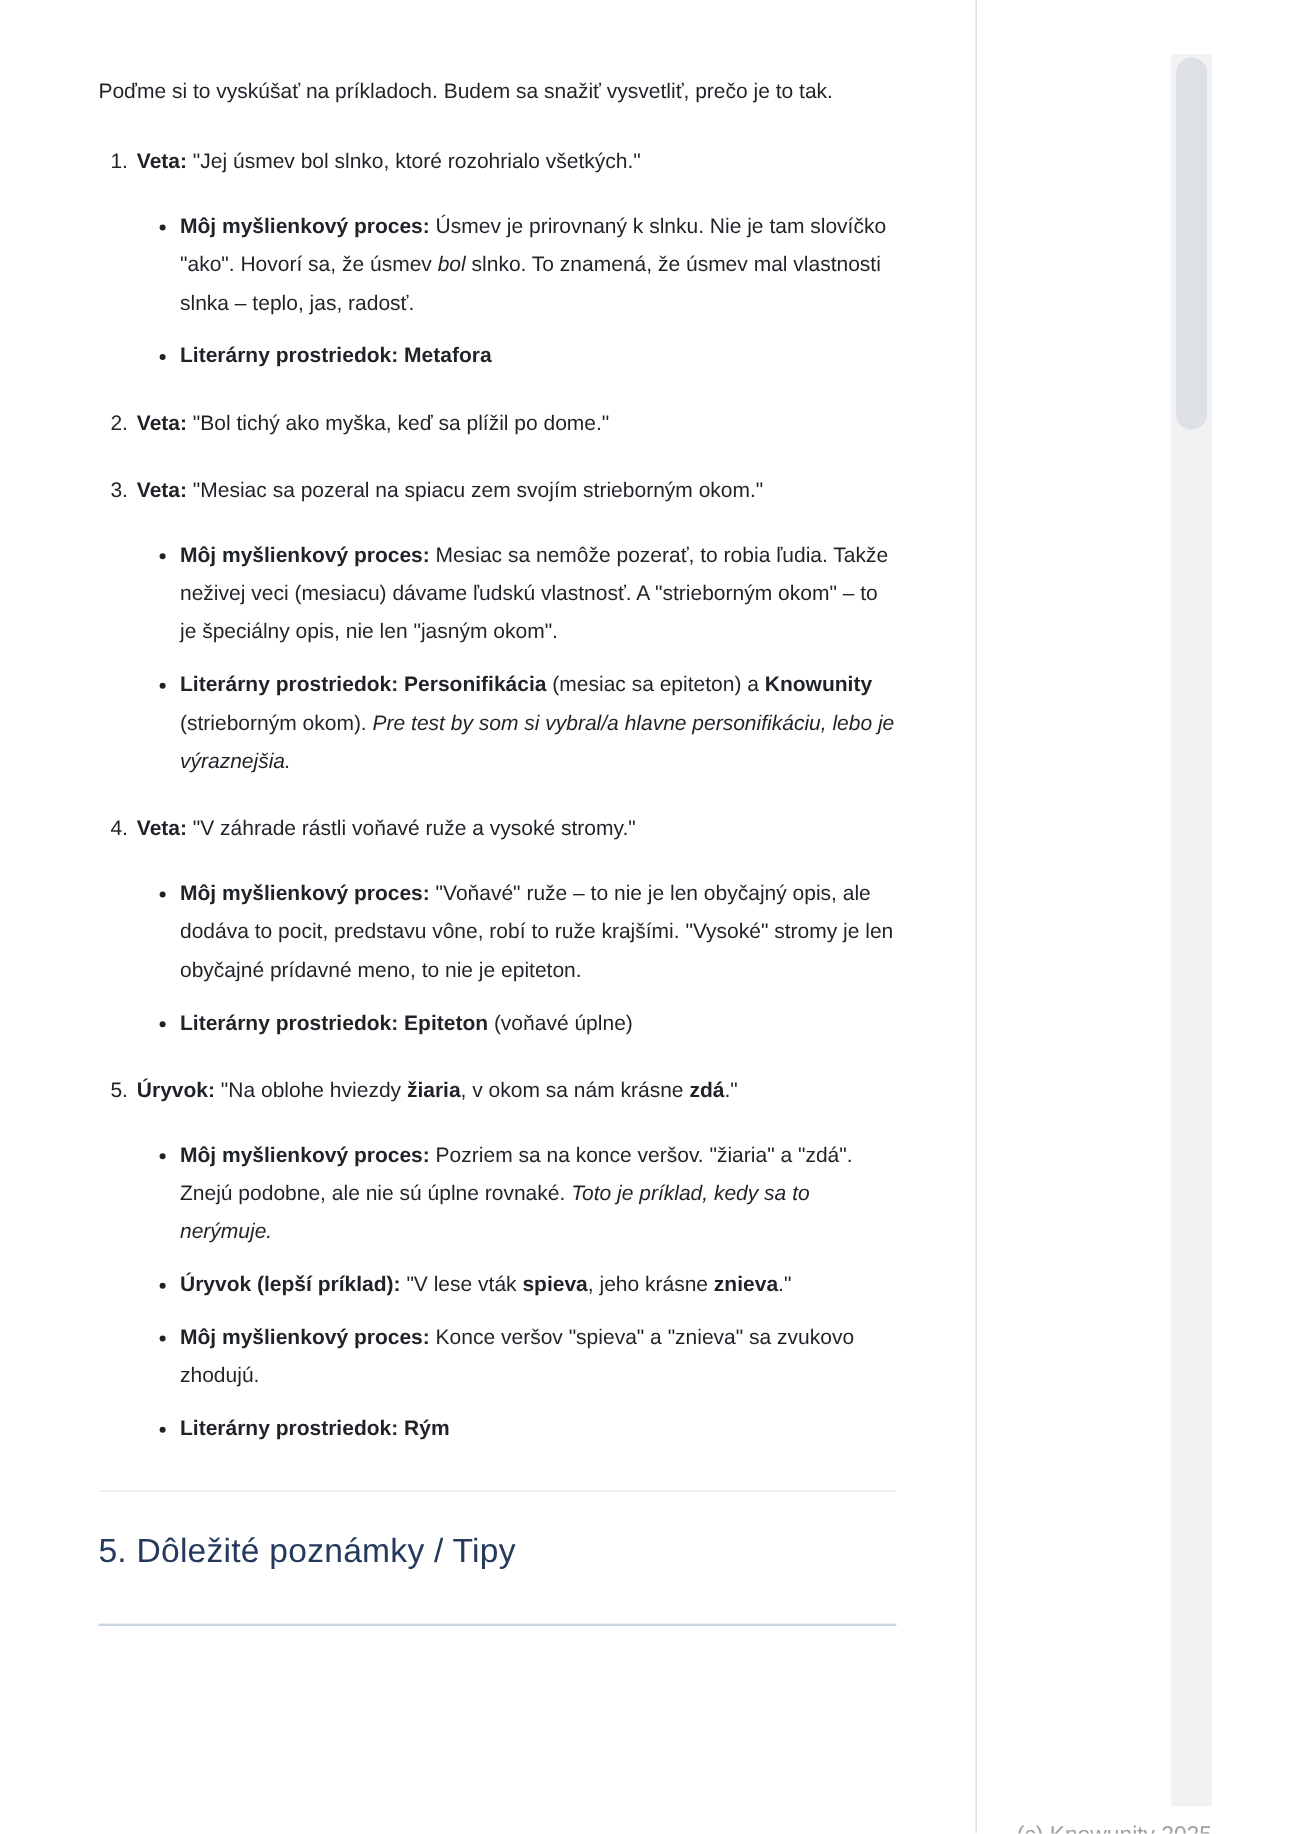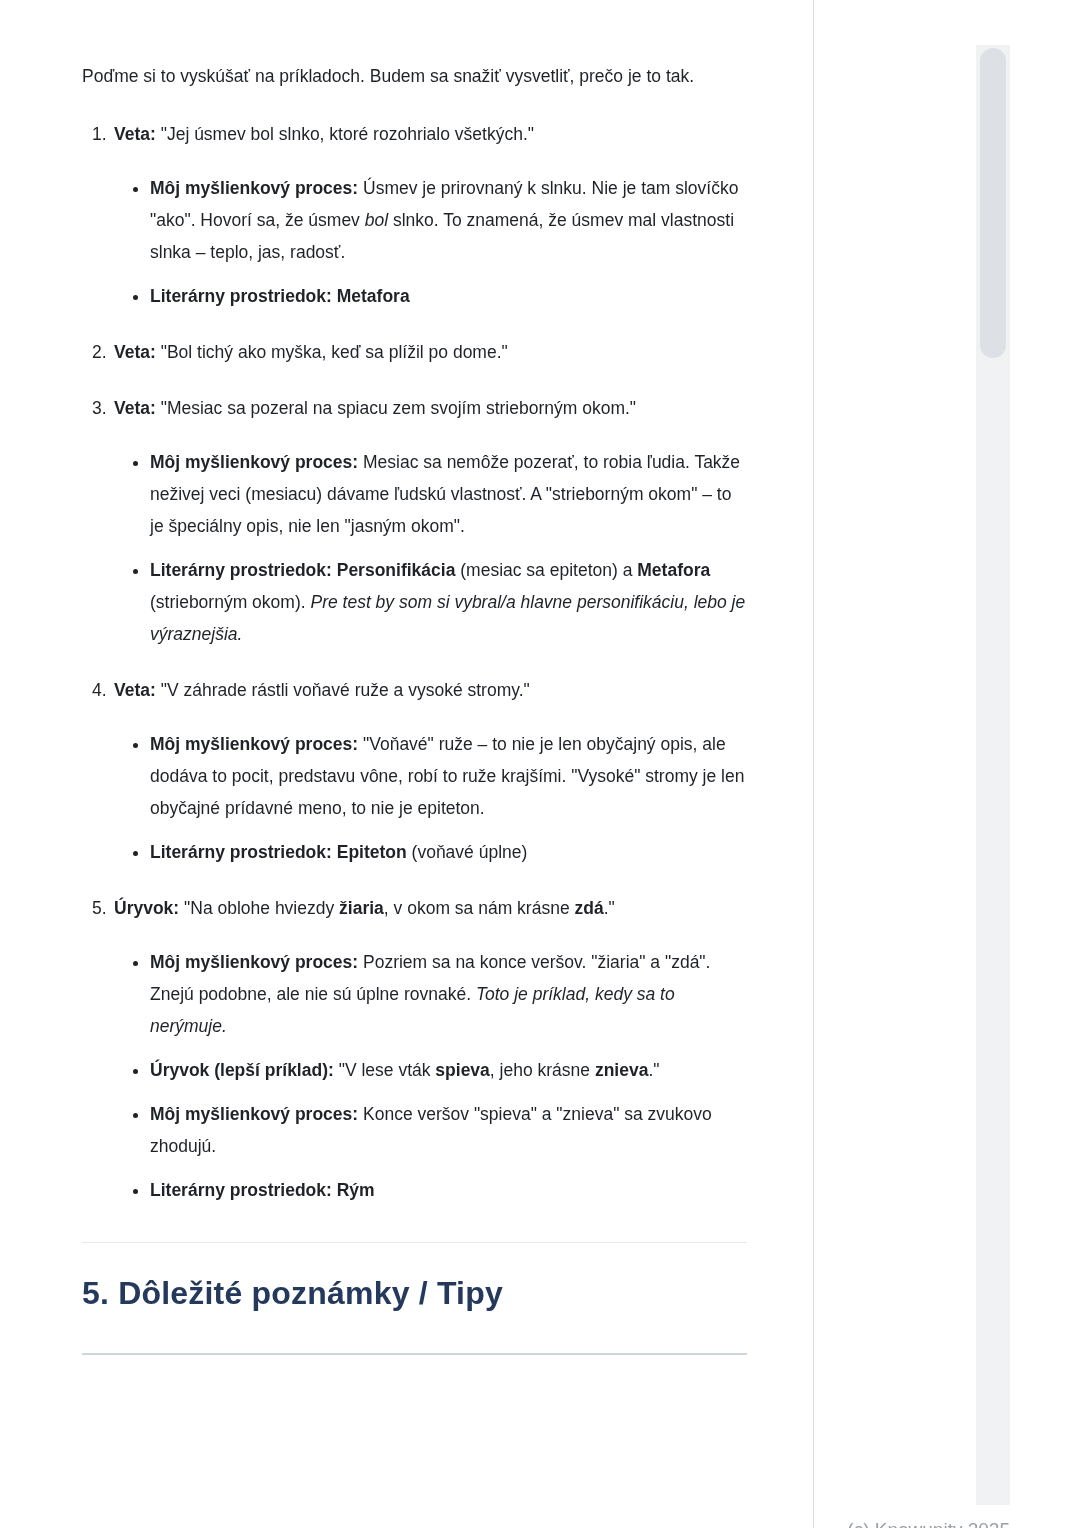--- a/index.html
+++ b/index.html
@@ -31,21 +31,21 @@
   .seg-bold { font-weight:700; }
   .seg-italic { font-style:italic; }
   .seg-normal { font-weight:400; font-style:normal; }
   .divider {
     border:none;
     border-top:1px solid var(--divider, #e6e8eb);
     margin-top:36px;
   }
   .section-heading {
     margin-top:30px;
-    font-size:32px; line-height:40px; font-weight:700;
+    font-size:28px; line-height:40px; font-weight:400;
     letter-spacing:0.2px;
     color:var(--heading, #24395b);
   }
   .divider-bottom {
     border:none;
     border-top:2px solid var(--divider-strong, #ccd6de);
     margin-top:40px;
   }
   .scroll-track {
     position:absolute; left:976px; top:45px;
@@ -91,21 +91,21 @@
     </div>
   </section>
 
   <section class="example">
     <div class="example-head">
       <span class="num">3.</span>
       <p class="para head-text"><span class="seg-bold">Veta:</span><span class="seg-normal"> "Mesiac sa pozeral na spiacu zem svojím strieborným okom."</span></p>
     </div>
     <ul class="bullets">
       <li class="bullet"><span class="seg-bold">Môj myšlienkový proces:</span><span class="seg-normal"> Mesiac sa nemôže pozerať, to robia ľudia. Takže neživej veci (mesiacu) dávame ľudskú vlastnosť. A "strieborným okom" – to je špeciálny opis, nie len "jasným okom".</span></li>
-      <li class="bullet"><span class="seg-bold">Literárny prostriedok: Personifikácia</span><span class="seg-normal"> (mesiac sa epiteton) a </span><span class="seg-bold">Metafora</span><span class="seg-normal"> (strieborným okom). </span><span class="seg-italic">Pre test by som si vybral/a hlavne personifikáciu, lebo je výraznejšia.</span></li>
+      <li class="bullet"><span class="seg-bold">Literárny prostriedok: Personifikácia</span><span class="seg-normal"> (mesiac sa epiteton) a </span><span class="seg-bold">Knowunity</span><span class="seg-normal"> (strieborným okom). </span><span class="seg-italic">Pre test by som si vybral/a hlavne personifikáciu, lebo je výraznejšia.</span></li>
     </ul>
   </section>
 
   <section class="example">
     <div class="example-head">
       <span class="num">4.</span>
       <p class="para head-text"><span class="seg-bold">Veta:</span><span class="seg-normal"> "V záhrade rástli voňavé ruže a vysoké stromy."</span></p>
     </div>
     <ul class="bullets">
       <li class="bullet"><span class="seg-bold">Môj myšlienkový proces:</span><span class="seg-normal"> "Voňavé" ruže – to nie je len obyčajný opis, ale dodáva to pocit, predstavu vône, robí to ruže krajšími. "Vysoké" stromy je len obyčajné prídavné meno, to nie je epiteton.</span></li>

